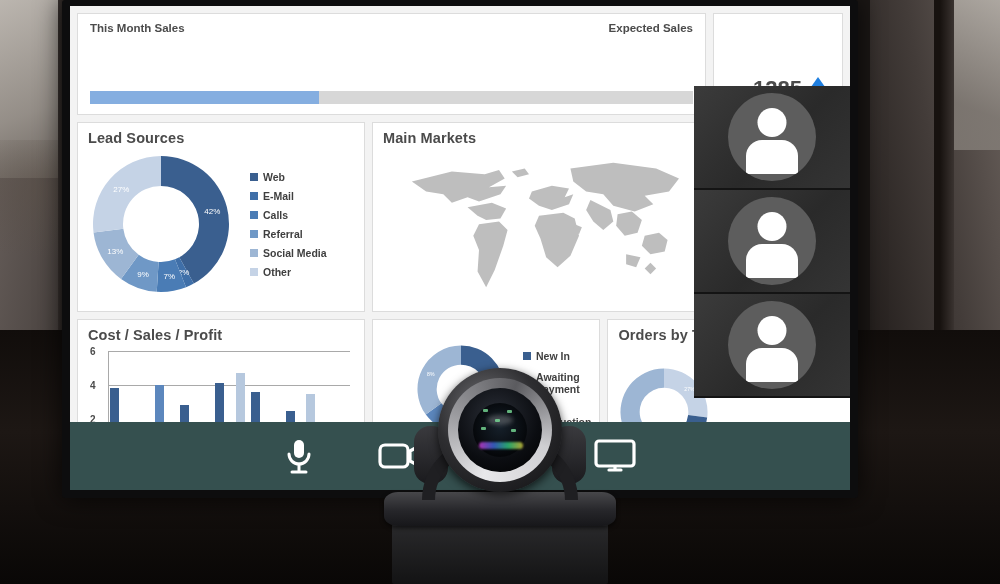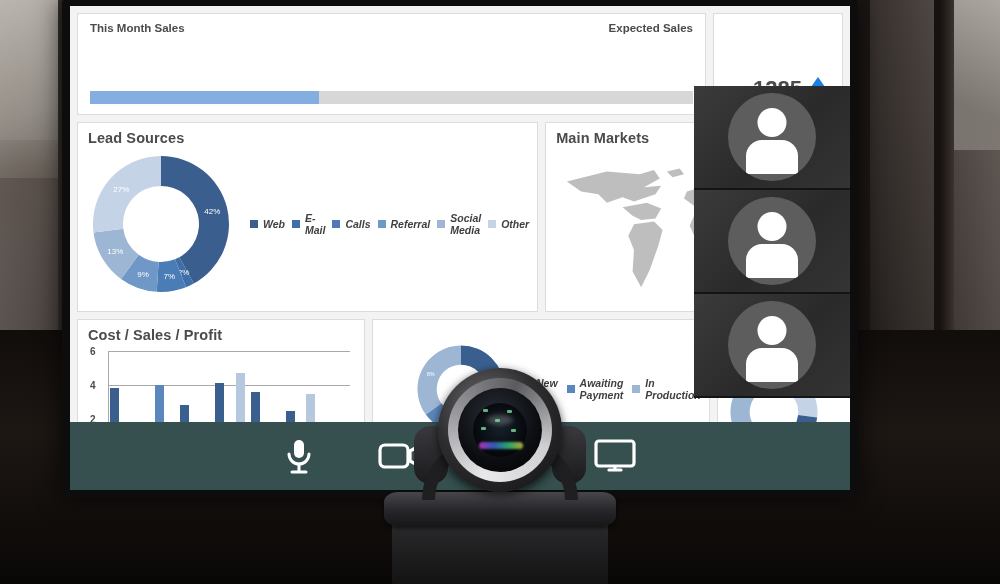--- a/index.html
+++ b/index.html
@@ -111,21 +111,21 @@
   .mid-row { display: flex; gap: 7px; height: 190px; flex: 0 0 auto; }
   .bot-row { display: flex; gap: 7px; flex: 1 1 auto; }
   .col-a { flex: 0 0 288px; }
   .col-b { flex: 1 1 auto; }
   .col-c { flex: 0 0 248px; }
 
   .chart-body { display: flex; height: calc(100% - 26px); padding: 0 8px 6px 8px; }
 
   
   .donut-wrap { flex: 0 0 auto; display: flex; align-items: center; justify-content: center; }
-  .legend { flex: 1 1 auto; display: flex; justify-content: center; gap: 7px; padding-left: 14px; font-style: italic; }
+  .legend { flex: 1 1 auto; display: flex; flex-direction: column; justify-content: center; gap: 7px; padding-left: 14px; }
   .legend.tight { gap: 9px; }
   .legend-item { display: flex; align-items: center; gap: 5px; font-size: 10.5px; font-weight: bold; color: #3f3f3f; }
   .sw { width: 8px; height: 8px; flex: 0 0 8px; }
 
   
   .map-wrap { flex: 1 1 auto; display: flex; align-items: center; justify-content: center; padding-top: 2px; }
   .market-list { flex: 0 0 118px; display: flex; flex-direction: column; gap: 3px; justify-content: center; padding-left: 6px; }
   .market-item { display: flex; align-items: center; gap: 14px; font-size: 10.5px; font-weight: bold; color: #454545; }
   .market-bullet { width: 4px; height: 4px; background: #6b6b6b; flex: 0 0 4px; }
 

